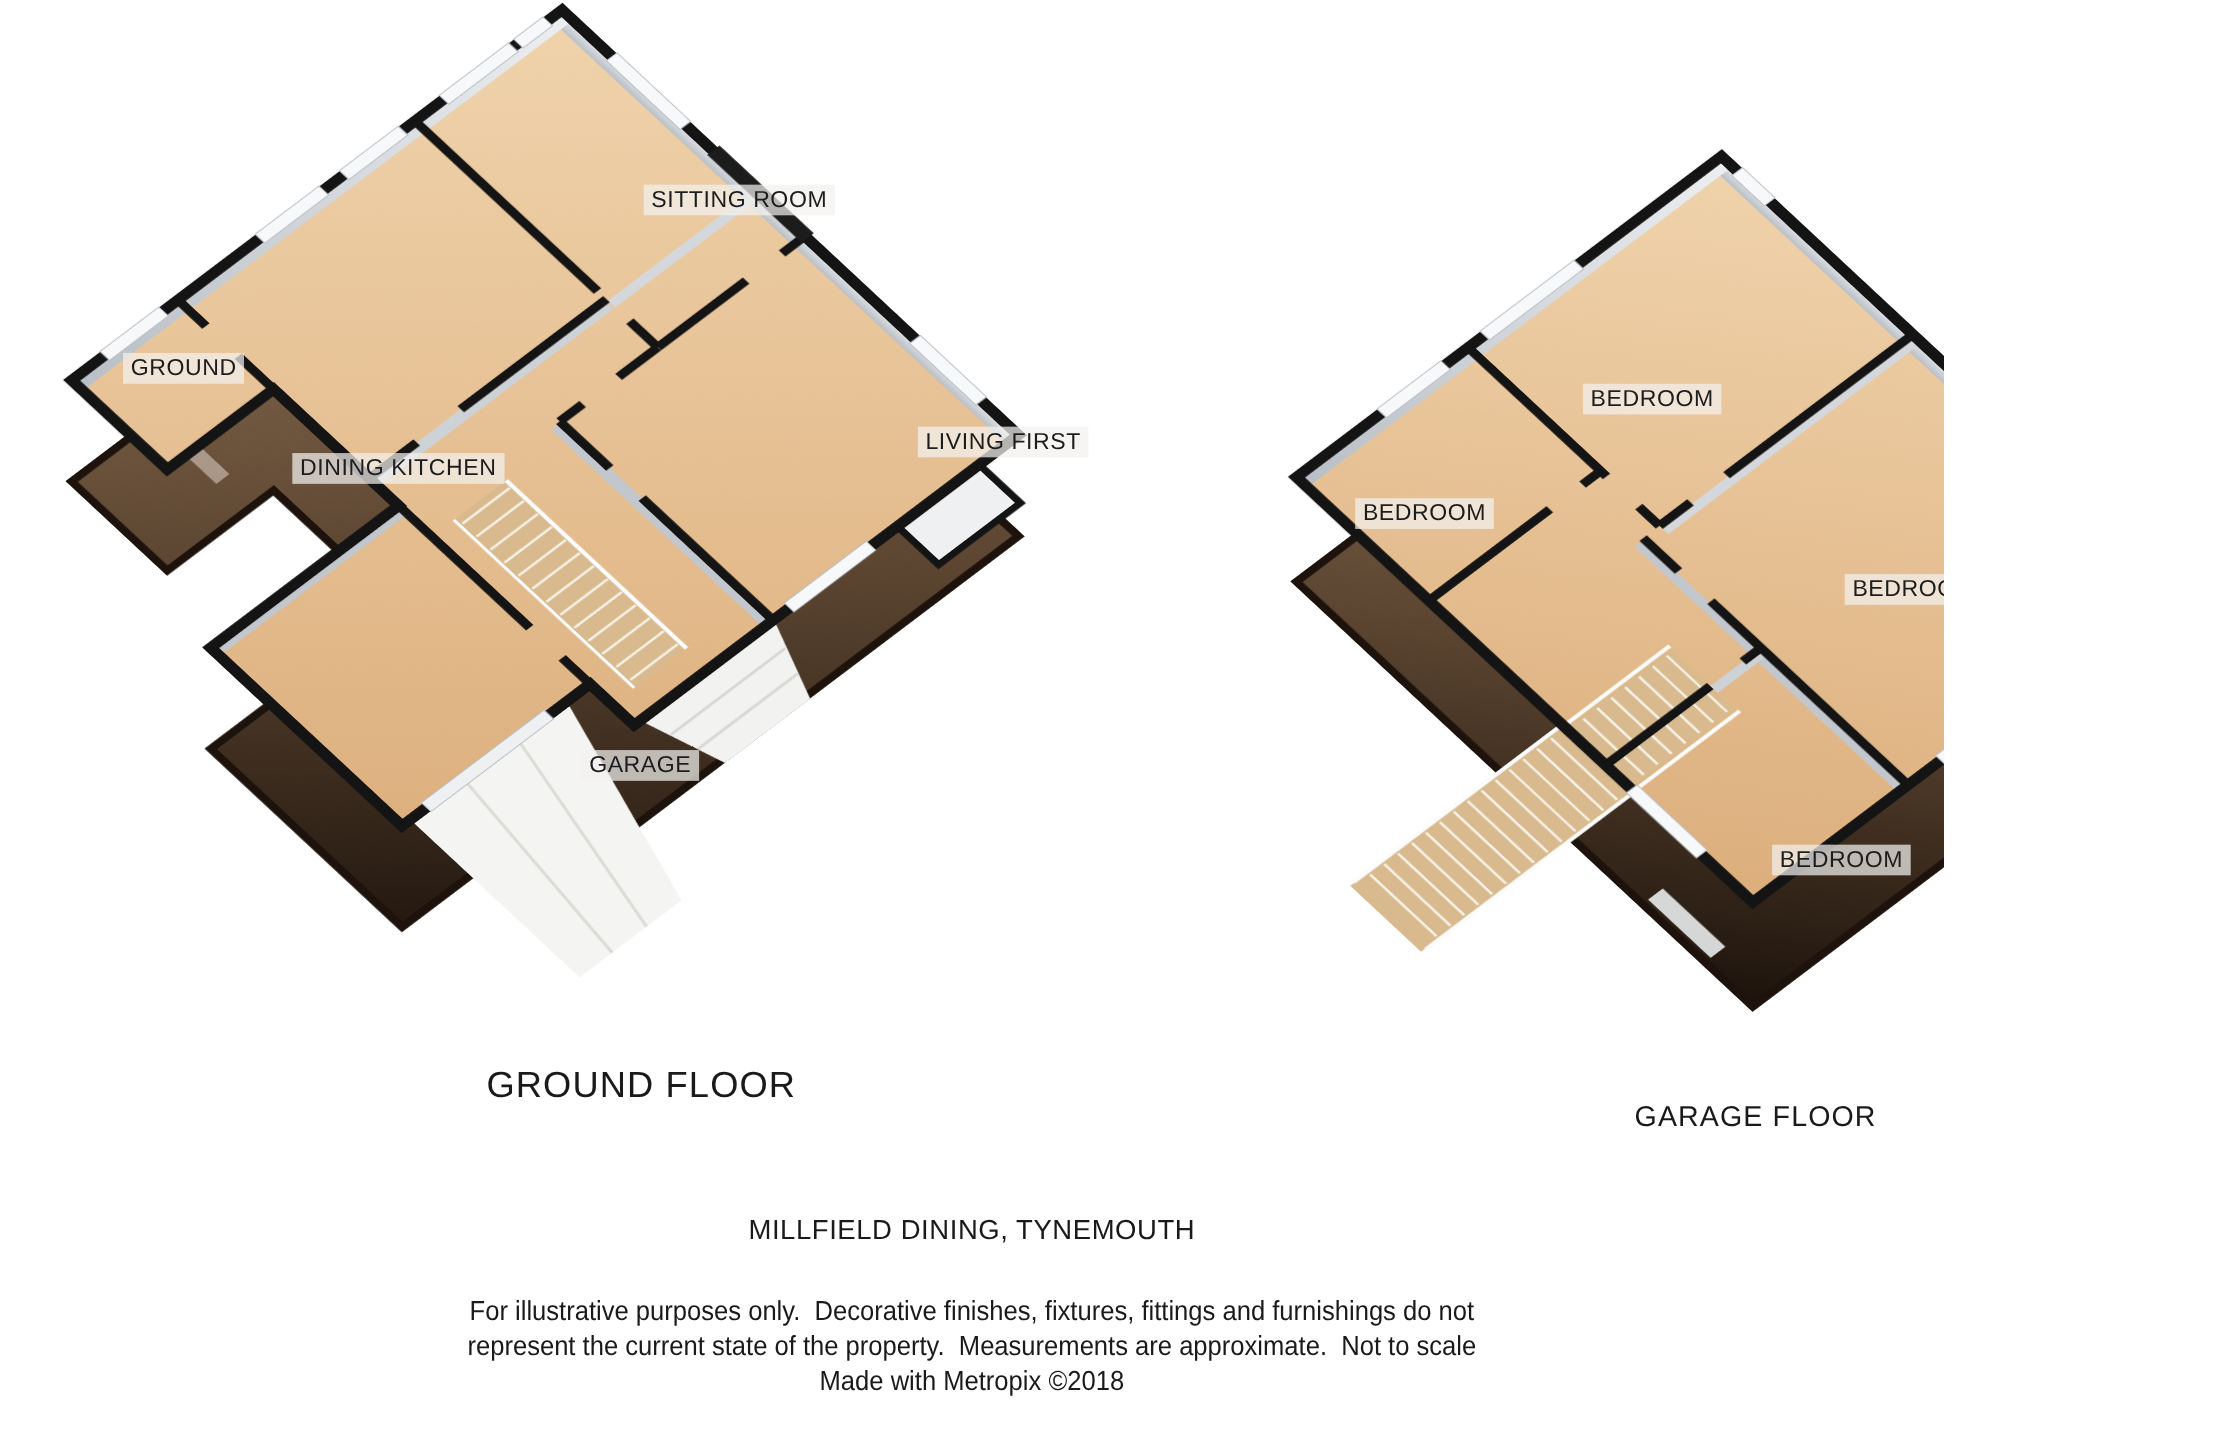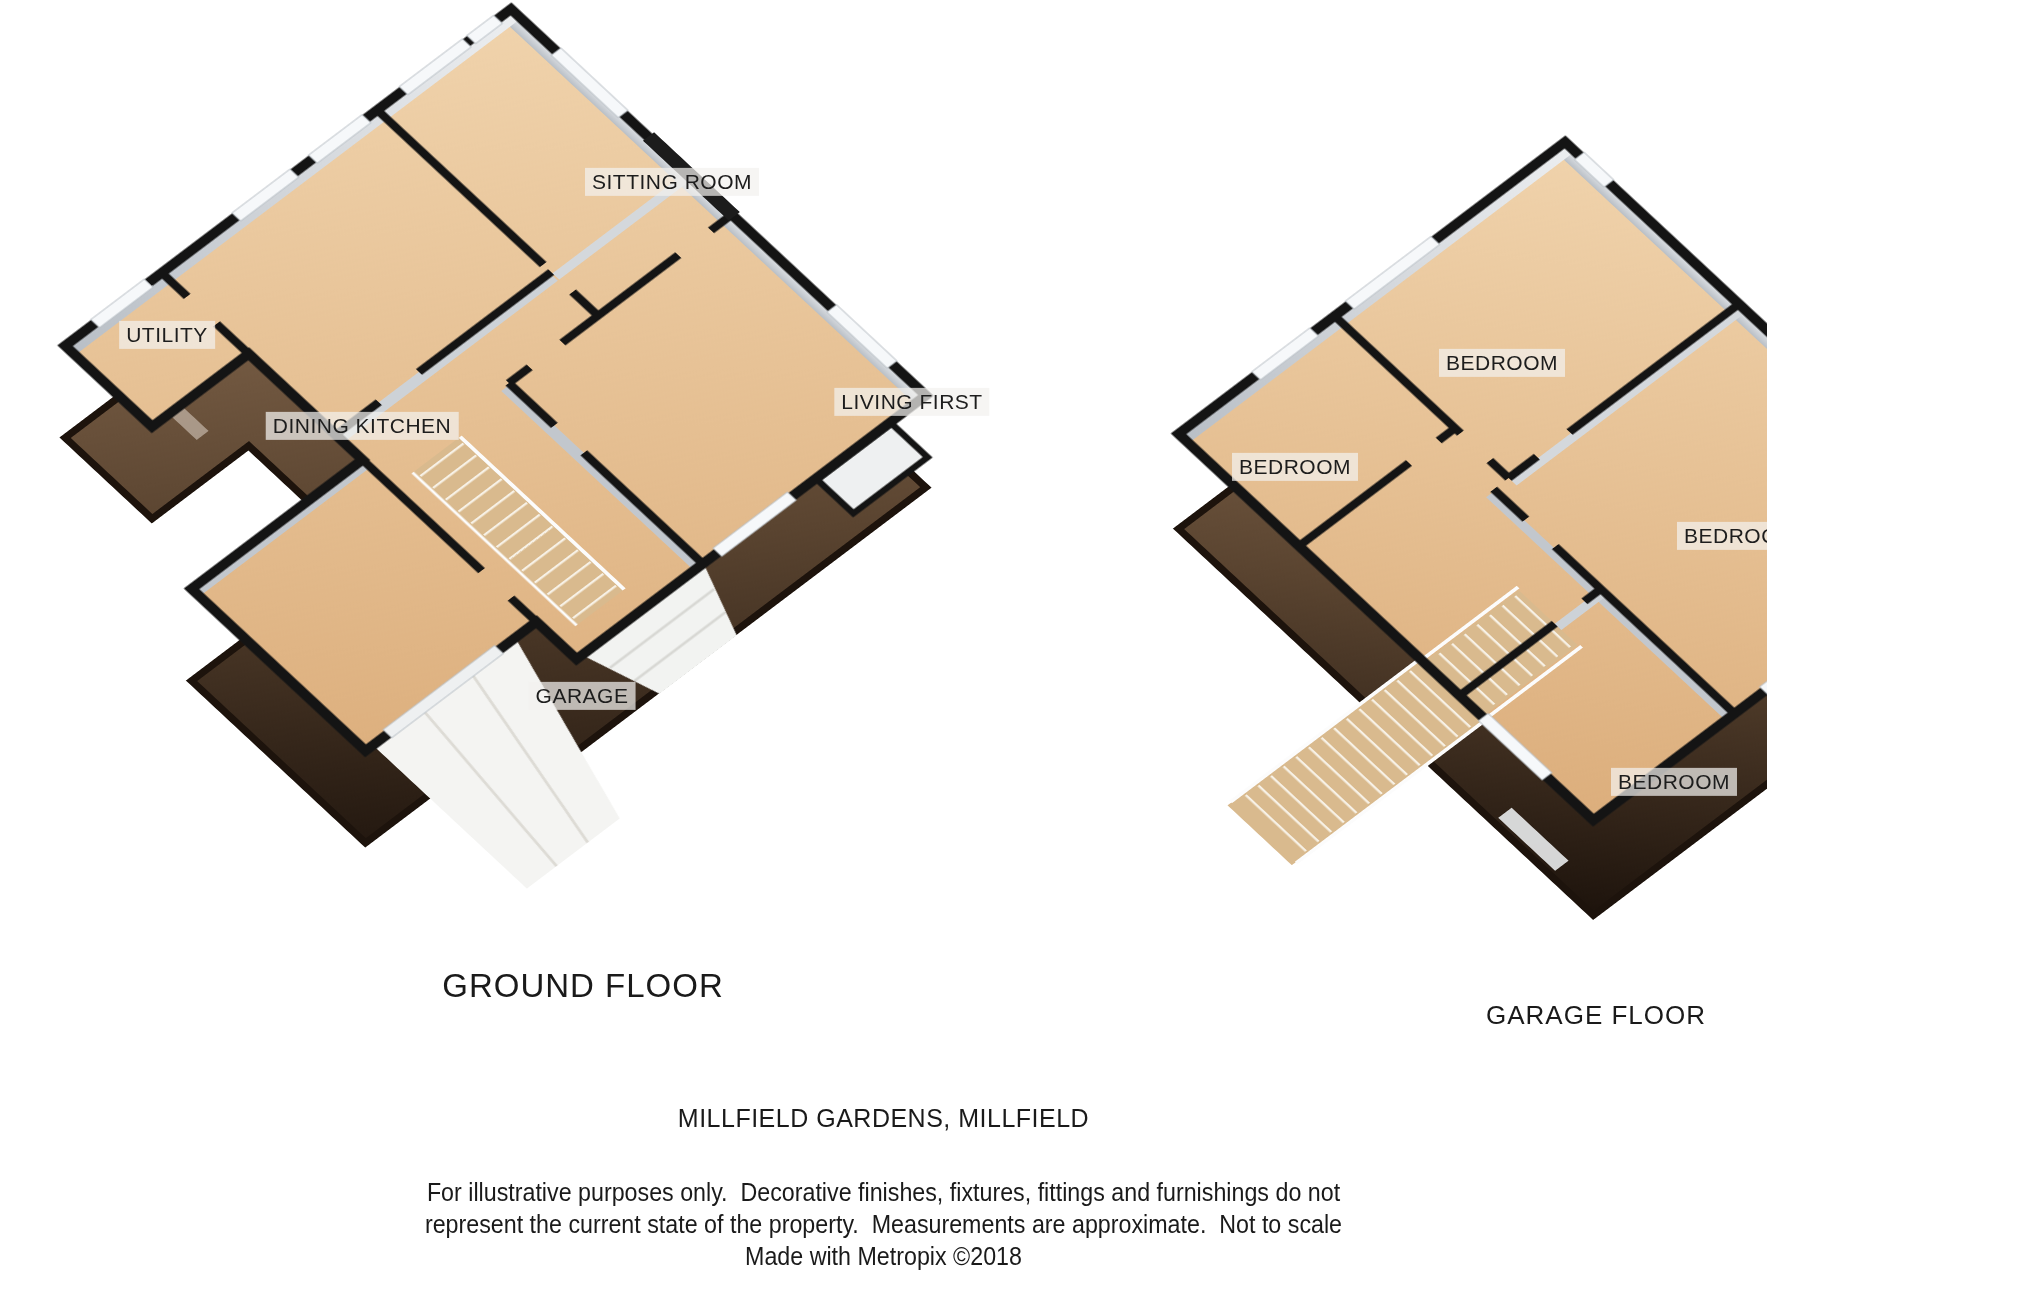--- a/index.html
+++ b/index.html
@@ -188,33 +188,33 @@
         <rect x="-6" y="338" width="13" height="78" fill="#f6f8fa" stroke="#b9c0c6" stroke-width="1"></rect>
         <rect x="22" y="-6" width="44" height="13" fill="#f6f8fa" stroke="#b9c0c6" stroke-width="1"></rect>
         <rect x="310" y="-8" width="125" height="15" fill="#1c1c1c"></rect>
         <rect x="455" y="513" width="95" height="13" fill="#f6f8fa" stroke="#b9c0c6" stroke-width="1"></rect>
         <rect x="613" y="200" width="13" height="90" fill="#f6f8fa" stroke="#b9c0c6" stroke-width="1"></rect>
       </g>
     </svg>
   </div>
 
   <div class="lbl" style="left:672px;top:182px">SITTING ROOM</div>
-  <div class="lbl" style="left:167px;top:335px">UTILITY</div>
+  <div class="lbl" style="left:167px;top:335px">GROUND</div>
   <div class="lbl" style="left:362px;top:426px">DINING KITCHEN</div>
   <div class="lbl" style="left:912px;top:402px">LIVING FIRST</div>
   <div class="lbl" style="left:582px;top:696px">GARAGE</div>
 
   <div class="lbl" style="left:1502px;top:363px">BEDROOM</div>
   <div class="lbl" style="left:1295px;top:467px">BEDROOM</div>
   <div class="lbl" style="left:1740px;top:536px">BEDROOM</div>
   <div class="lbl" style="left:1674px;top:782px">BEDROOM</div>
 
   <div class="caption ground" style="left:583px;top:986px">GROUND FLOOR</div>
   <div class="caption first" style="left:1596px;top:1015px">GARAGE FLOOR</div>
 
-  <div class="footer address">MILLFIELD GARDENS, MILLFIELD</div>
+  <div class="footer address">MILLFIELD DINING, TYNEMOUTH</div>
   <div class="footer disclaimer">
     <div>For illustrative purposes only.&nbsp; Decorative finishes, fixtures, fittings and furnishings do not</div>
     <div>represent the current state of the property.&nbsp; Measurements are approximate.&nbsp; Not to scale</div>
     <div>Made with Metropix ©2018</div>
   </div>
 
 </div>
 
 </body></html>

